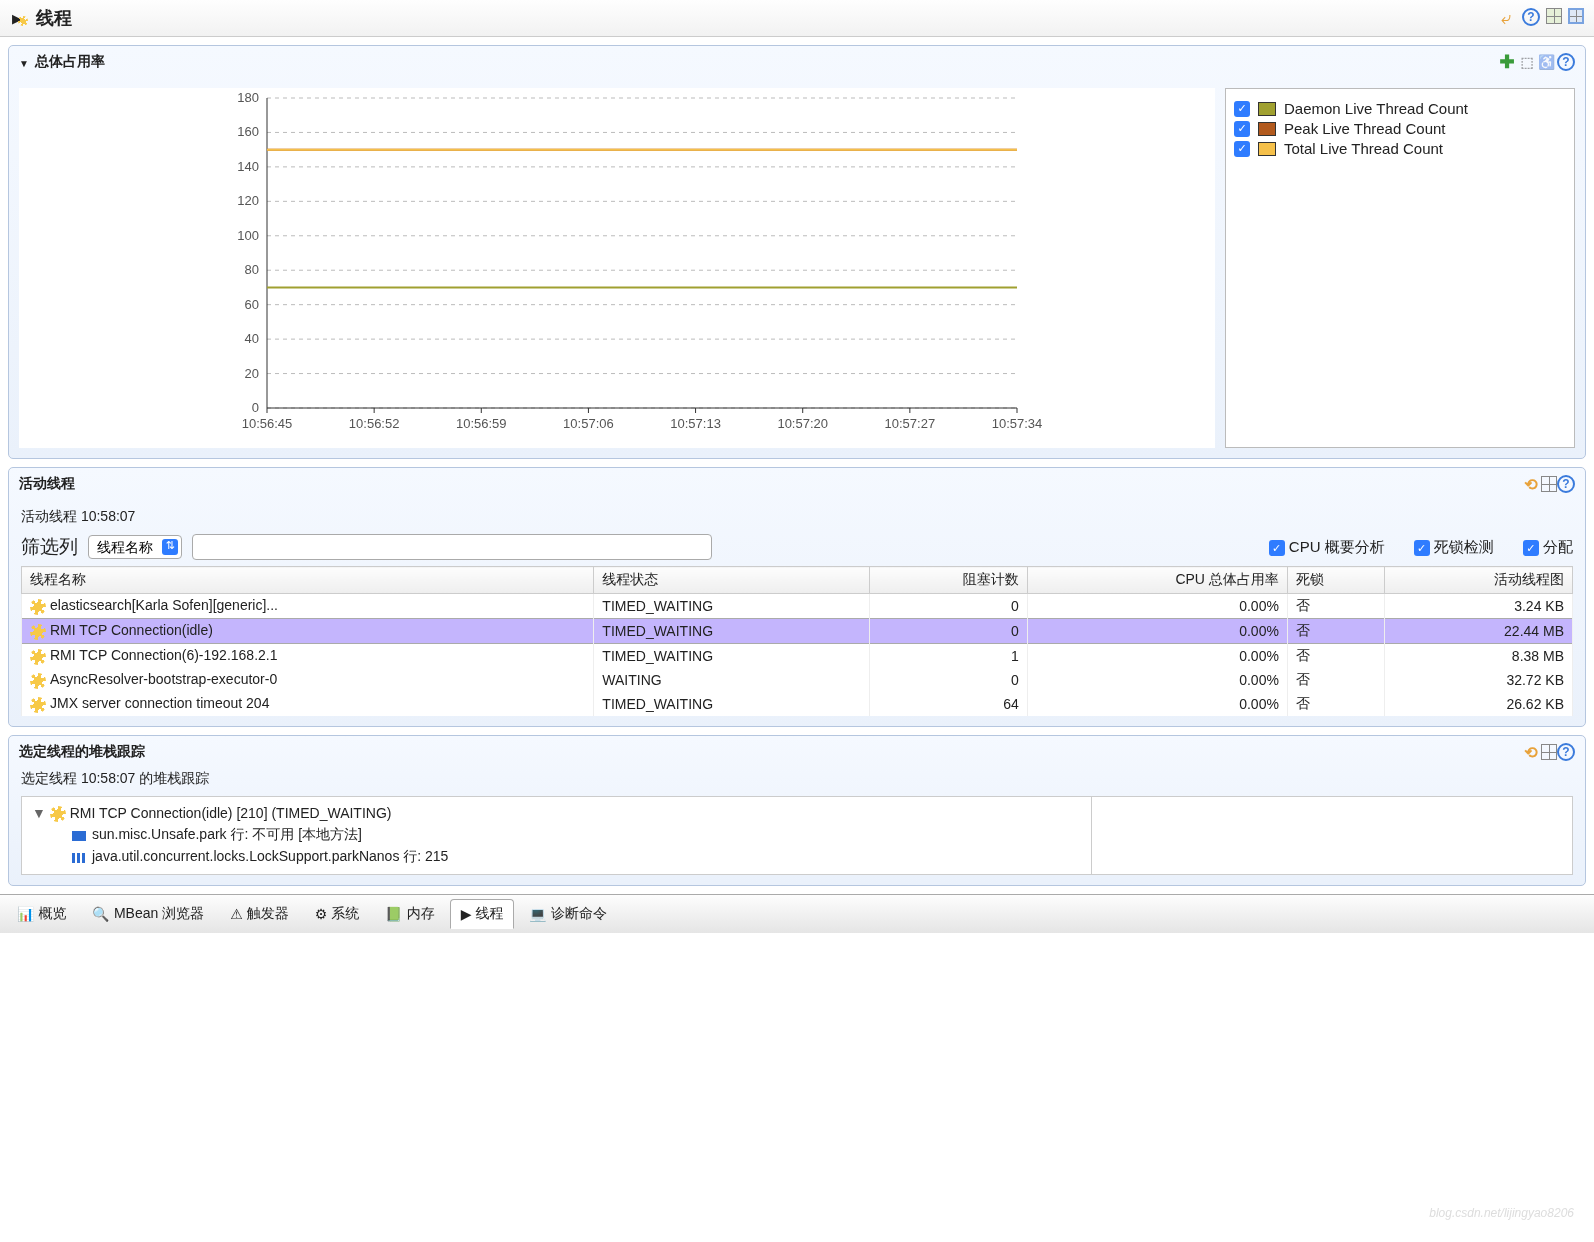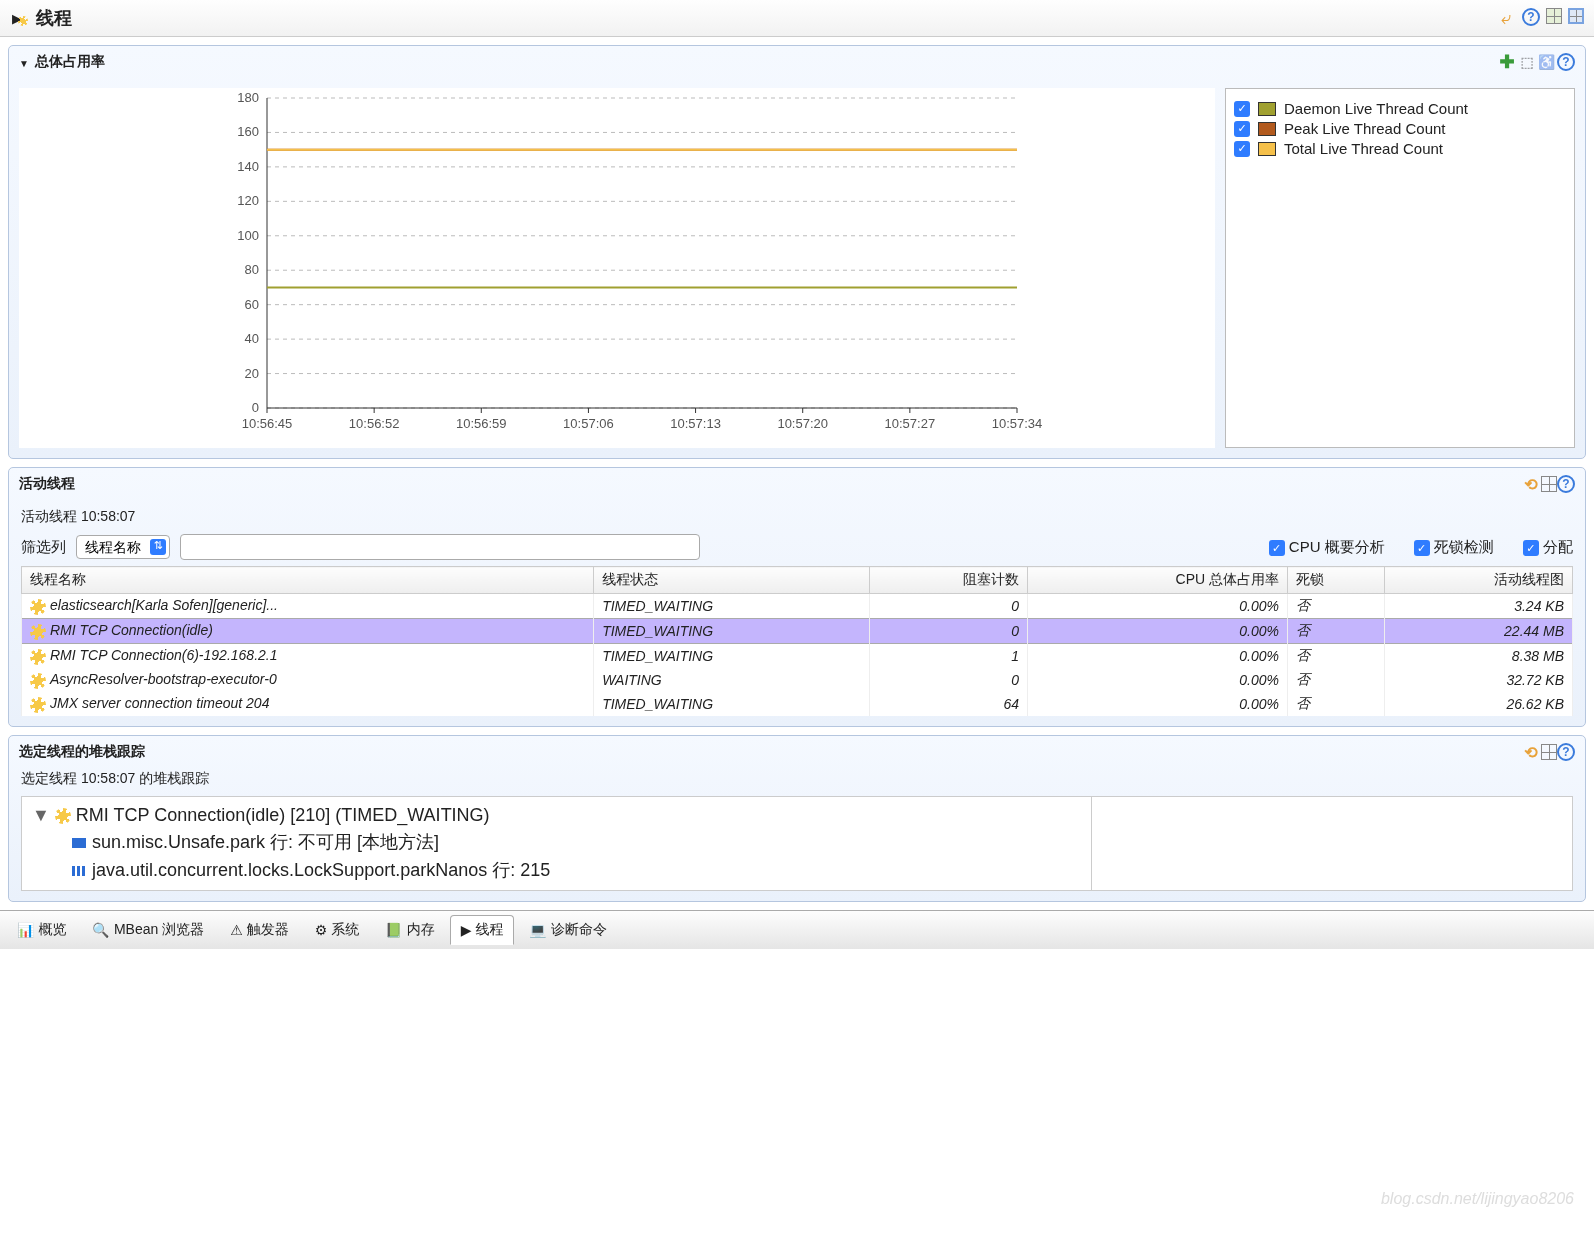--- a/index.html
+++ b/index.html
@@ -24,34 +24,34 @@
 .filter-row { display: flex; align-items: center; gap: 10px; margin: 6px 0; }
 .sel { appearance: none; border: 1px solid #aaa; border-radius: 4px; padding: 3px 28px 3px 8px; font-size: 14px; background: #fff; position: relative; }
 .sel-wrap { position: relative; display: inline-block; }
 .sel-wrap::after { content: ""; position: absolute; right: 4px; top: 4px; width: 16px; height: 16px; background: #2f7cff; border-radius: 3px; pointer-events: none; }
 .sel-wrap::before { content: "⇅"; position: absolute; right: 7px; top: 4px; color: #fff; font-size: 11px; z-index: 2; pointer-events: none; }
 .txtf { border: 1px solid #aaa; border-radius: 4px; padding: 4px; width: 520px; font-size: 14px; }
 .chkrow { display: flex; gap: 29px; margin-left: auto; font-size: 15px; align-items: center; }
 .tbl { width: 100%; border-collapse: collapse; background: #fff; margin-top: 6px; }
 .tbl th { text-align: left; font-weight: normal; padding: 4px 8px; background: linear-gradient(#fdfdfd,#eee); border: 1px solid #ccc; font-size: 14px; }
 .tbl th.r, .tbl td.r { text-align: right; }
-.tbl td { padding: 3px 8px; border-left: 1px solid #eee; border-right: 1px solid #eee; font-size: 14px; font-style: italic; }
+.tbl td { padding: 3px 8px; border-left: 1px solid #eee; border-right: 1px solid #eee; font-size: 14px; }
 .tbl tr.sel td { background: #c4b5fd; }
 .thread-ic { display: inline-block; width: 14px; height: 14px; margin-right: 4px; vertical-align: middle; }
 .stack-box { background: #fff; border: 1px solid #ccc; margin: 6px 12px 10px; display: flex; }
 .stack-left { flex: 1; padding: 6px 10px; border-right: 1px solid #ccc; }
 .stack-right { width: 480px; }
-.stk-line { font-size: 18px; padding: 2px 0; }
+.stk-line { font-size: 14px; padding: 2px 0; }
 .stk-root::before { content: "▼ "; color: #666; }
 .stk-ic { display: inline-block; width: 14px; height: 10px; background: #2b6cd4; margin-right: 6px; vertical-align: middle; }
 .stk-ic.stripes { background: repeating-linear-gradient(90deg,#2b6cd4 0 3px,#fff 3px 5px); }
 .tabs { display: flex; border-top: 1px solid #aaa; background: linear-gradient(#fdfdfd,#e5e5e5); padding: 4px 6px; gap: 4px; }
 .tab { display: flex; align-items: center; gap: 4px; padding: 5px 10px; border: 1px solid transparent; border-radius: 4px 4px 0 0; font-size: 14px; cursor: pointer; }
 .tab.active { background: #fff; border: 1px solid #aaa; border-bottom-color: #fff; }
-.watermark { position: absolute; right: 20px; bottom: 34px; color: #ddd; font-size: 16px; font-style: italic; }
+.watermark { position: absolute; right: 20px; bottom: 22px; color: #ddd; font-size: 12px; font-style: italic; }
 .gear-ic { width:16px;height:16px;display:inline-block;border-radius:50%;background:radial-gradient(circle,#f7c948 40%,transparent 41%),conic-gradient(#f7c948 0 30deg,transparent 30deg 60deg,#f7c948 60deg 90deg,transparent 90deg 120deg,#f7c948 120deg 150deg,transparent 150deg 180deg,#f7c948 180deg 210deg,transparent 210deg 240deg,#f7c948 240deg 270deg,transparent 270deg 300deg,#f7c948 300deg 330deg,transparent 330deg 360deg); }
 .help-ic { width:18px;height:18px;border:2px solid #3b7bdc;border-radius:50%;color:#3b7bdc;display:inline-flex;align-items:center;justify-content:center;font-weight:bold;font-size:12px; }
 .refresh-ic { color:#e8a23a;font-size:16px; }
 .grid-ic { width:16px;height:16px;display:inline-block;background:linear-gradient(#888,#888) 0 50%/100% 1px no-repeat,linear-gradient(#888,#888) 50% 0/1px 100% no-repeat;border:1px solid #888; }
 .plus-ic { color:#3a9b3a;font-weight:bold;font-size:18px; }
 </style>
 </head>
 <body>
 
 <div class="header">
@@ -143,21 +143,21 @@
 <div class="panel">
   <div class="panel-head">
     <span class="ptitle">活动线程</span>
     <span class="ibtn refresh-ic">⟲</span>
     <span class="ibtn grid-ic"></span>
     <span class="ibtn help-ic">?</span>
   </div>
   <div class="panel-sub">
     <div class="subtitle">活动线程 10:58:07</div>
     <div class="filter-row">
-      <span style="font-size:15px">筛选列</span>
+      <span style="font-size:19px">筛选列</span>
       <span class="sel-wrap">
         <select class="sel"><option>线程名称</option></select>
       </span>
       <input class="txtf" type="text" style="">
       <div class="chkrow">
         <label><span class="cb">✓</span> <span>CPU 概要分析</span></label>
         <label><span class="cb">✓</span> <span>死锁检测</span></label>
         <label><span class="cb">✓</span> <span>分配</span></label>
       </div>
     </div>

